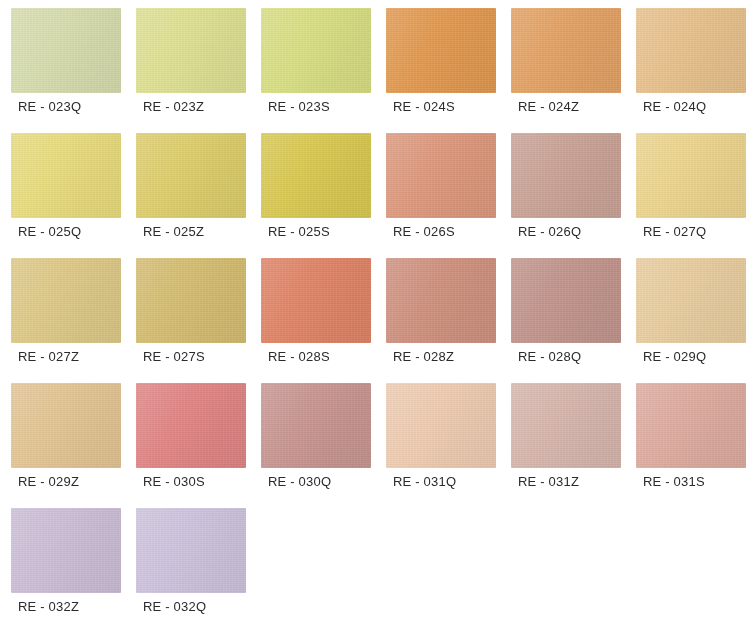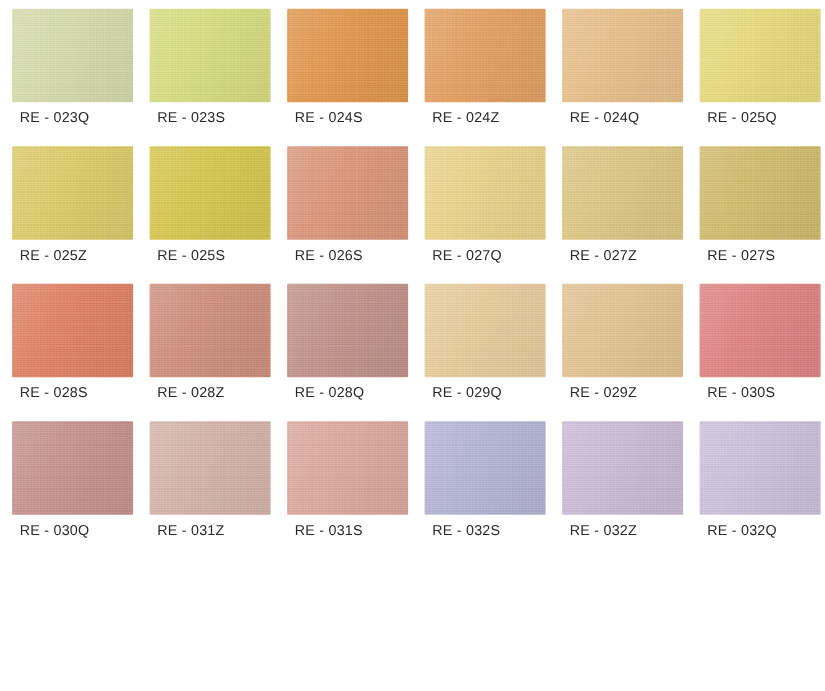--- a/index.html
+++ b/index.html
@@ -85,20 +85,24 @@
 </style>
 </head>
 <body style="background: rgb(255, 255, 255);">
 
 <div id="swatch-grid">
     <div class="swatch-cell">
       <div class="swatch-chip" style="background-color: rgb(214, 220, 172);"></div>
       <div class="swatch-label">RE - 023Q</div>
     </div>
     <div class="swatch-cell">
+      <div class="swatch-chip" style="background-color: rgb(221, 224, 143);"></div>
+      <div class="swatch-label">RE - 023Z</div>
+    </div>
+    <div class="swatch-cell">
       <div class="swatch-chip" style="background-color: rgb(215, 222, 127);"></div>
       <div class="swatch-label">RE - 023S</div>
     </div>
     <div class="swatch-cell">
       <div class="swatch-chip" style="background-color: rgb(226, 151, 76);"></div>
       <div class="swatch-label">RE - 024S</div>
     </div>
     <div class="swatch-cell">
       <div class="swatch-chip" style="background-color: rgb(227, 160, 97);"></div>
       <div class="swatch-label">RE - 024Z</div>
@@ -115,20 +119,24 @@
       <div class="swatch-chip" style="background-color: rgb(221, 205, 106);"></div>
       <div class="swatch-label">RE - 025Z</div>
     </div>
     <div class="swatch-cell">
       <div class="swatch-chip" style="background-color: rgb(216, 200, 79);"></div>
       <div class="swatch-label">RE - 025S</div>
     </div>
     <div class="swatch-cell">
       <div class="swatch-chip" style="background-color: rgb(220, 151, 123);"></div>
       <div class="swatch-label">RE - 026S</div>
+    </div>
+    <div class="swatch-cell">
+      <div class="swatch-chip" style="background-color: rgb(201, 161, 149);"></div>
+      <div class="swatch-label">RE - 026Q</div>
     </div>
     <div class="swatch-cell">
       <div class="swatch-chip" style="background-color: rgb(236, 212, 140);"></div>
       <div class="swatch-label">RE - 027Q</div>
     </div>
     <div class="swatch-cell">
       <div class="swatch-chip" style="background-color: rgb(221, 200, 132);"></div>
       <div class="swatch-label">RE - 027Z</div>
     </div>
     <div class="swatch-cell">
@@ -157,30 +165,30 @@
     </div>
     <div class="swatch-cell">
       <div class="swatch-chip" style="background-color: rgb(224, 131, 131);"></div>
       <div class="swatch-label">RE - 030S</div>
     </div>
     <div class="swatch-cell">
       <div class="swatch-chip" style="background-color: rgb(199, 148, 144);"></div>
       <div class="swatch-label">RE - 030Q</div>
     </div>
     <div class="swatch-cell">
+      <div class="swatch-chip" style="background-color: rgb(238, 203, 176);"></div>
+      <div class="swatch-label">RE - 031Q</div>
+    </div>
+    <div class="swatch-cell">
       <div class="swatch-chip" style="background-color: rgb(214, 181, 172);"></div>
       <div class="swatch-label">RE - 031Z</div>
     </div>
     <div class="swatch-cell">
       <div class="swatch-chip" style="background-color: rgb(221, 170, 158);"></div>
       <div class="swatch-label">RE - 031S</div>
-    </div>
-    <div class="swatch-cell">
-      <div class="swatch-chip" style="background-color: rgb(182, 182, 215);"></div>
-      <div class="swatch-label">RE - 032S</div>
     </div>
     <div class="swatch-cell">
       <div class="swatch-chip" style="background-color: rgb(203, 189, 214);"></div>
       <div class="swatch-label">RE - 032Z</div>
     </div>
     <div class="swatch-cell">
       <div class="swatch-chip" style="background-color: rgb(205, 194, 220);"></div>
       <div class="swatch-label">RE - 032Q</div>
     </div>
   </div>

